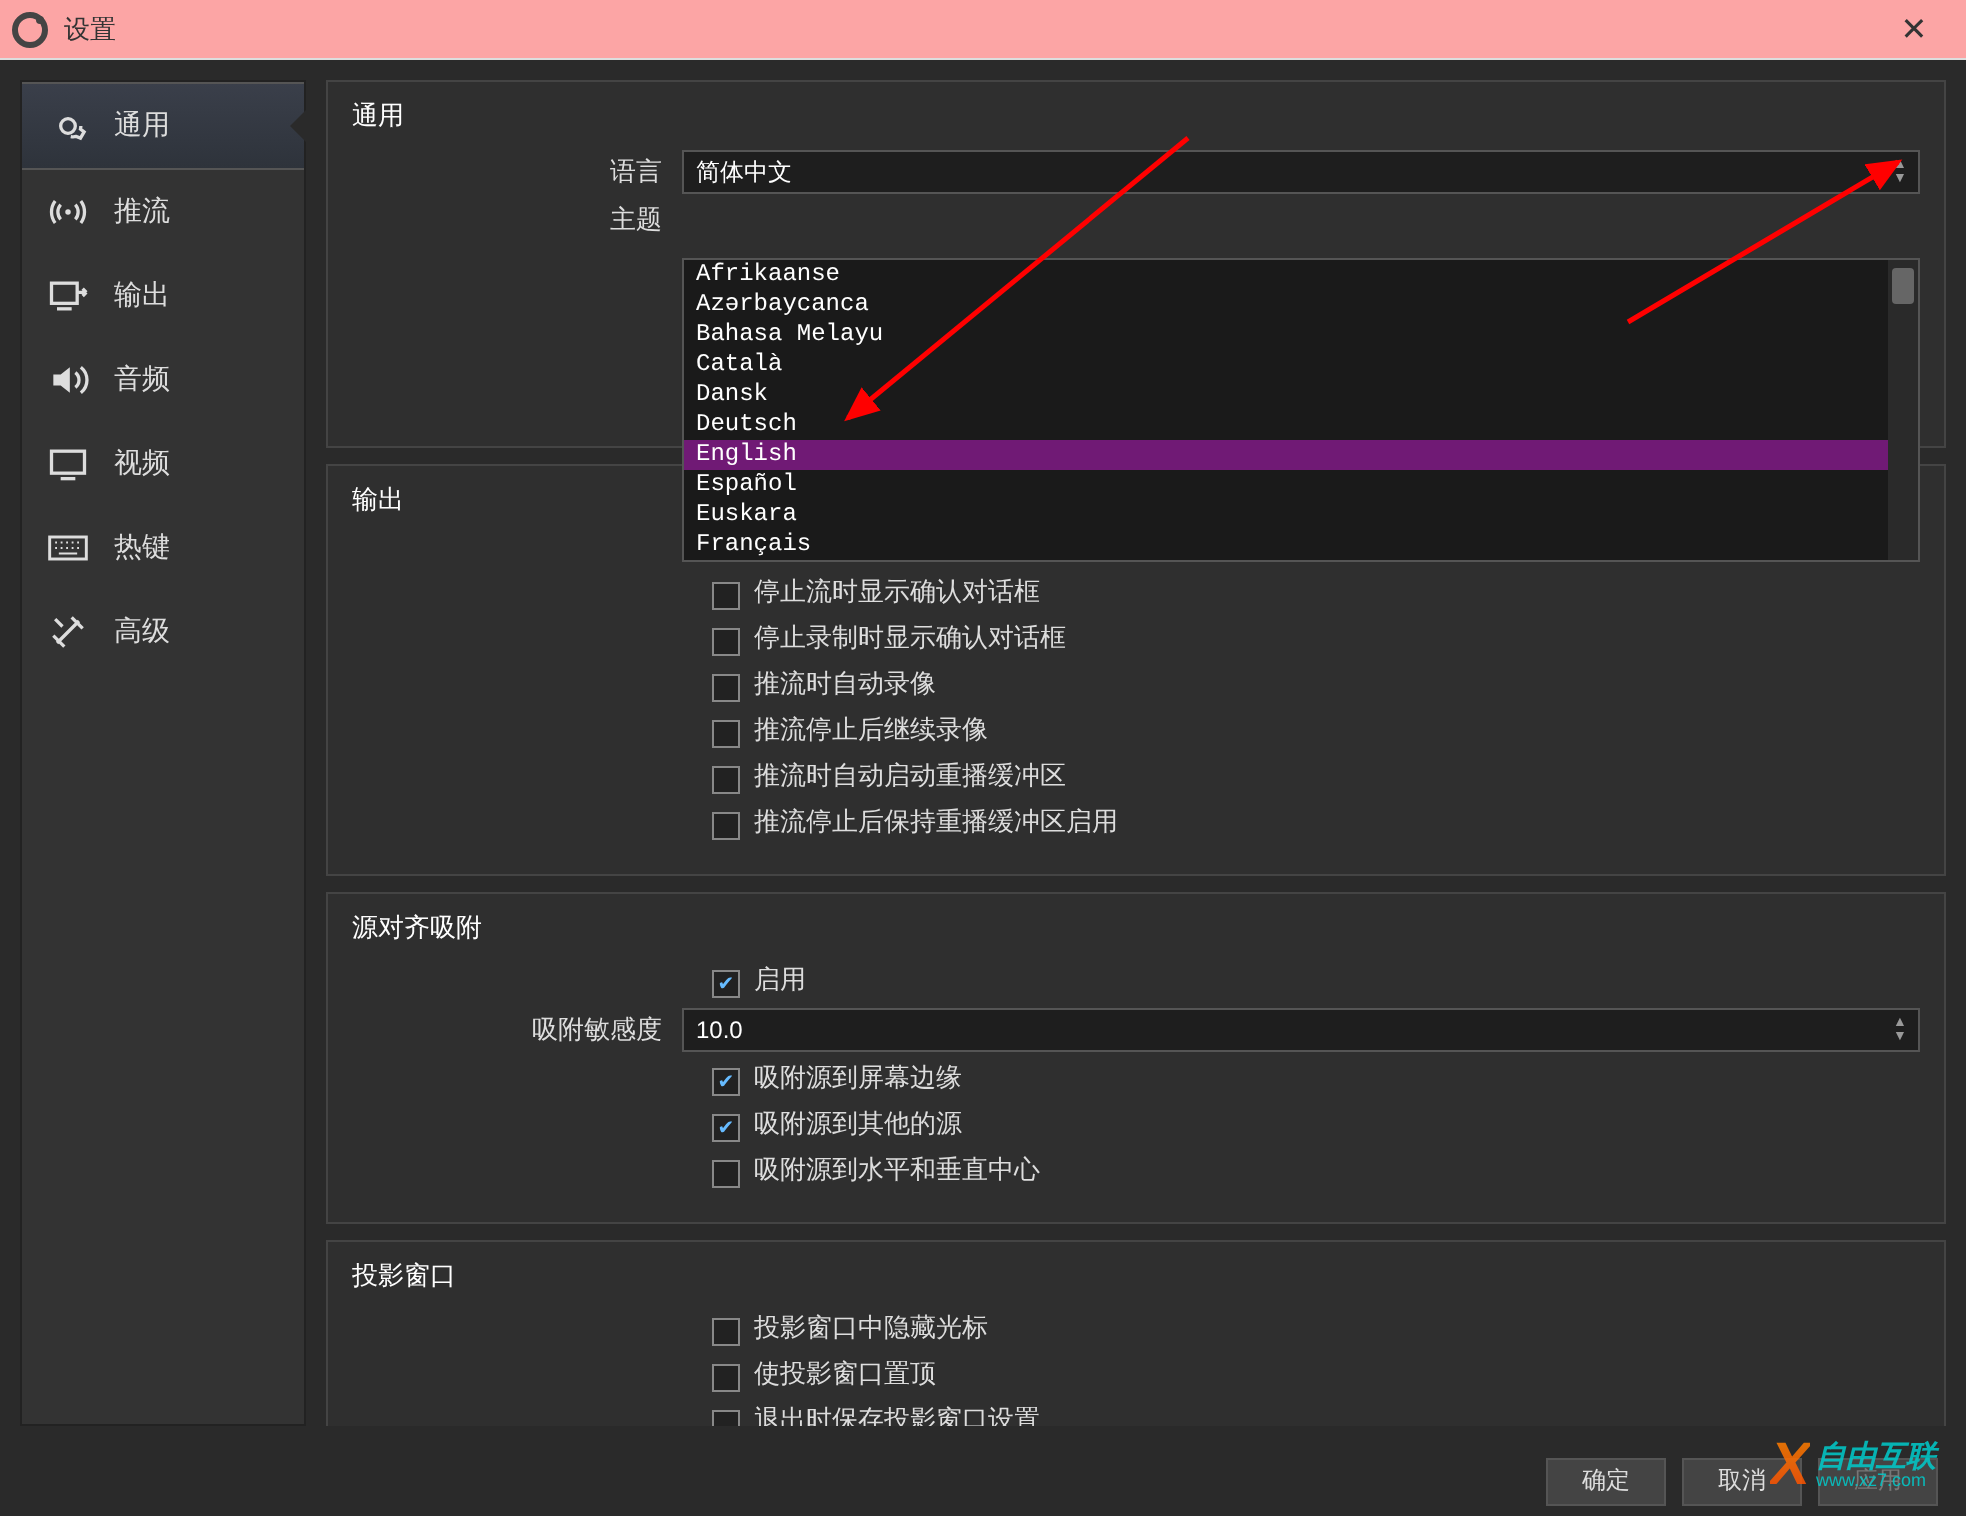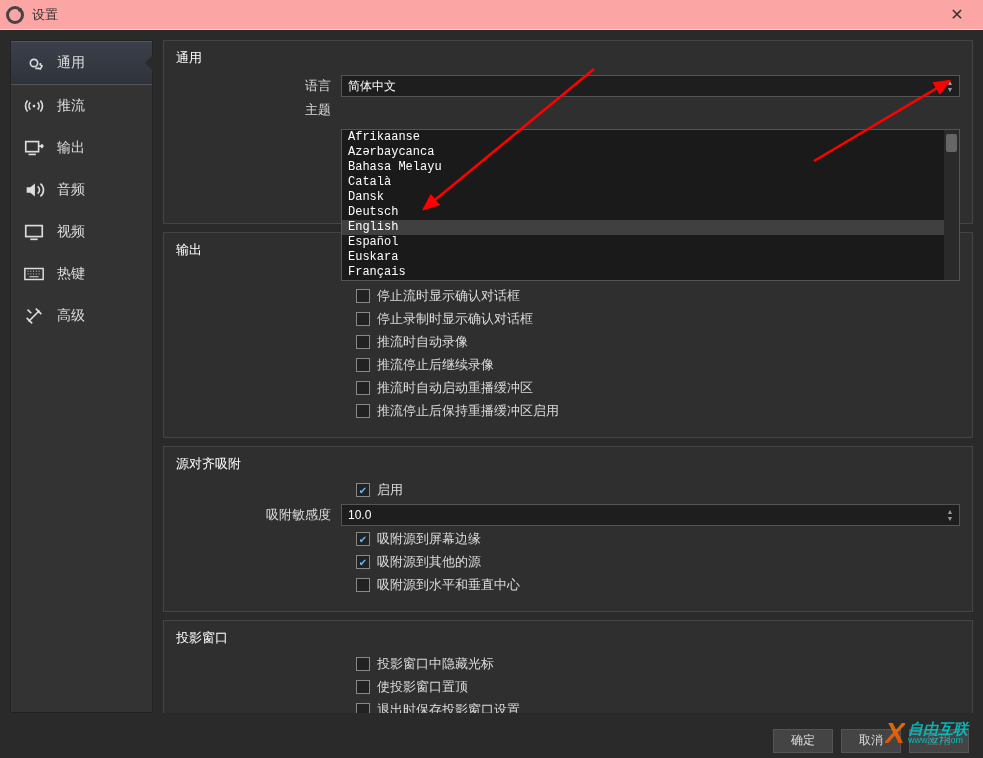--- a/index.html
+++ b/index.html
@@ -65,22 +65,22 @@
 .dropdown {
   position:absolute; left:347px; top:23px; right:0;
   background:#1a1a1a; border:1px solid #555; z-index:10;
   font-family:"Courier New", monospace; font-size:12px;
 }
 .dropdown-scrollbar {
   position:absolute; right:0; top:0; bottom:0; width:15px; background:#2a2a2a;
 }
 .dropdown-thumb { position:absolute; right:2px; top:4px; width:11px; height:18px; background:#666; border-radius:2px; }
 .dropdown-item { padding:0px 6px; color:#fff; line-height:15px; cursor:pointer; }
-.dropdown-item.highlight { background:#404040; color:#fff; }
-.chk-row { display:flex; align-items:center; padding-left:180px; margin-bottom:5px; gap:7px; }
+.dropdown-item.highlight { background:#701a75; color:#fff; }
+.chk-row { display:flex; align-items:flex-end; padding-left:180px; margin-bottom:5px; gap:7px; }
 .checkbox {
   width:14px; height:14px; border:1px solid #888; background:#222;
   display:inline-flex; align-items:center; justify-content:center;
   cursor:pointer; font-size:11px; color:#5af;
 }
 .checkbox.checked::after { content:'✔'; color:#6bf; font-size:10px; }
 .chk-label { color:#ddd; font-size:13px; }
 .spinner {
   background:#1e1e1e; border:1px solid #555; height:22px;
   display:flex; align-items:center; padding:0 6px; color:#fff; position:relative;

